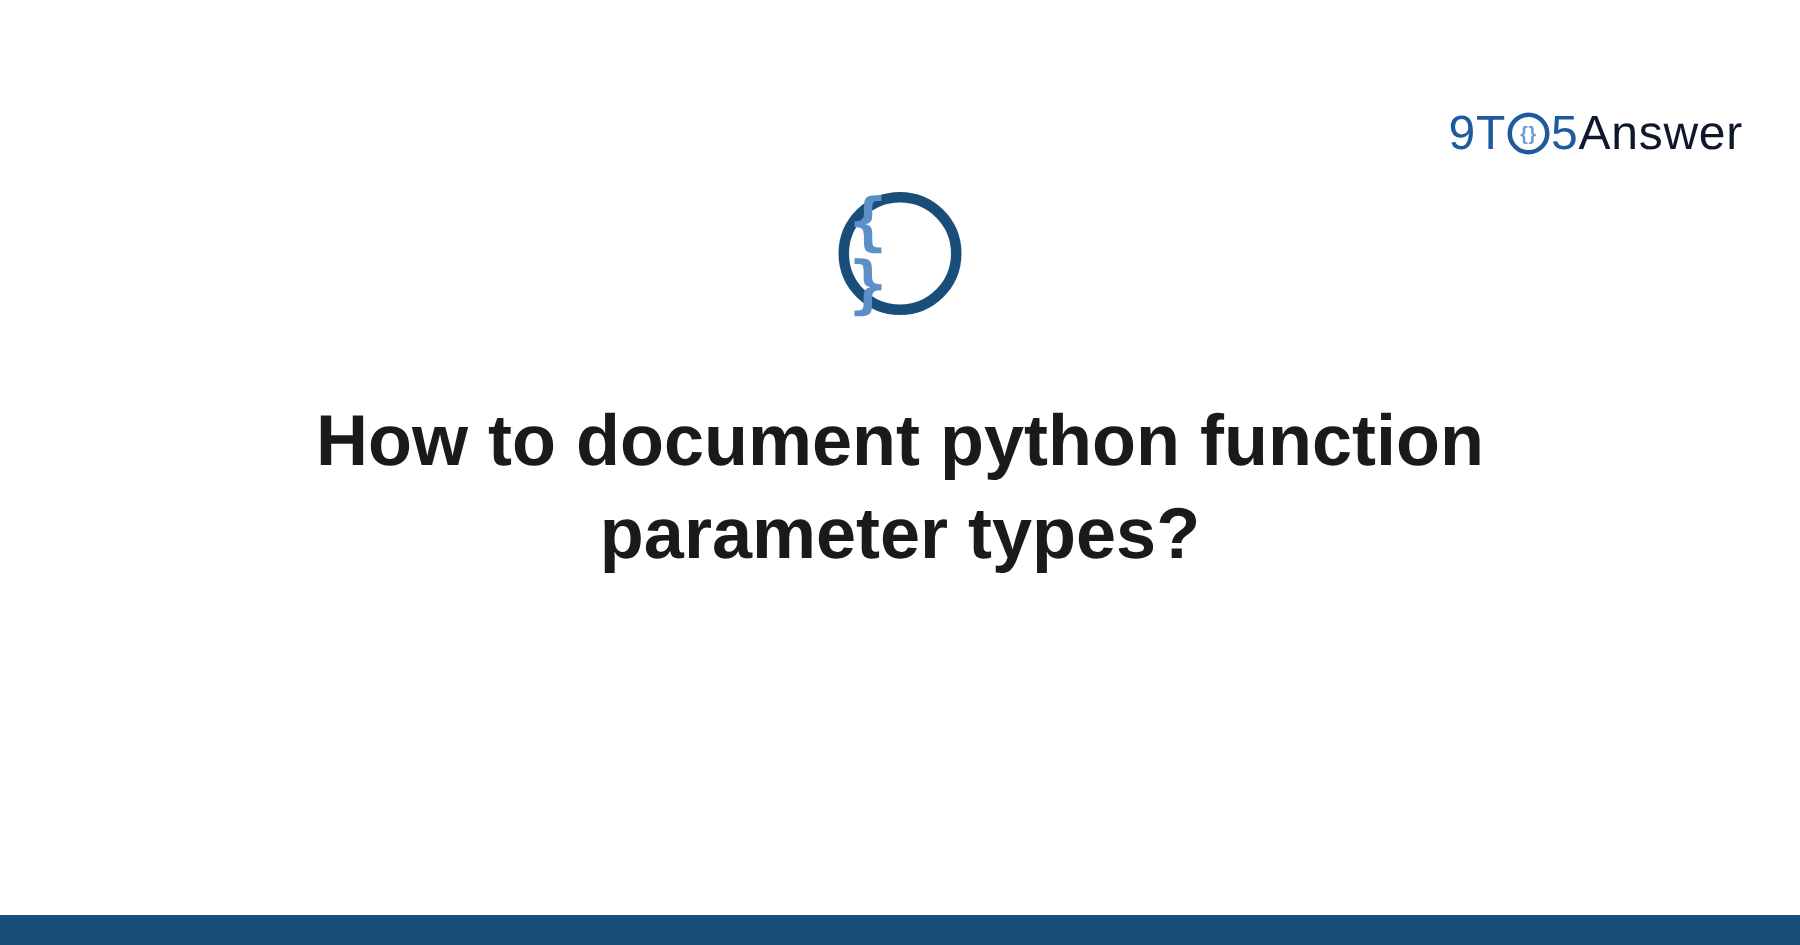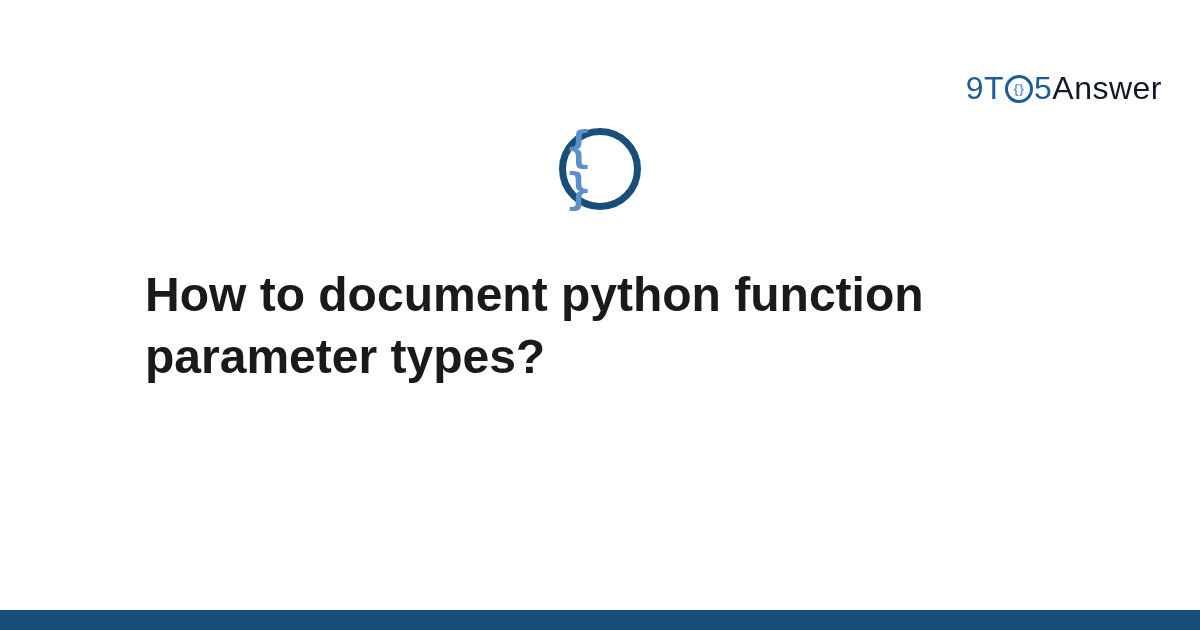--- a/index.html
+++ b/index.html
@@ -79,20 +79,21 @@
       font-weight: 700;
       color: #5a8fc7;
       font-family: "Consolas", "Monaco", monospace;
       letter-spacing: -2px;
       line-height: 1;
     }
     .title {
       font-size: 48px;
       font-weight: 700;
       color: #1a1a1a;
+      text-align: center;
       line-height: 1.3;
       max-width: 950px;
       padding: 0 20px;
     }
     .footer-bar {
       position: absolute;
       bottom: 0;
       left: 0;
       right: 0;
       height: 20px;

